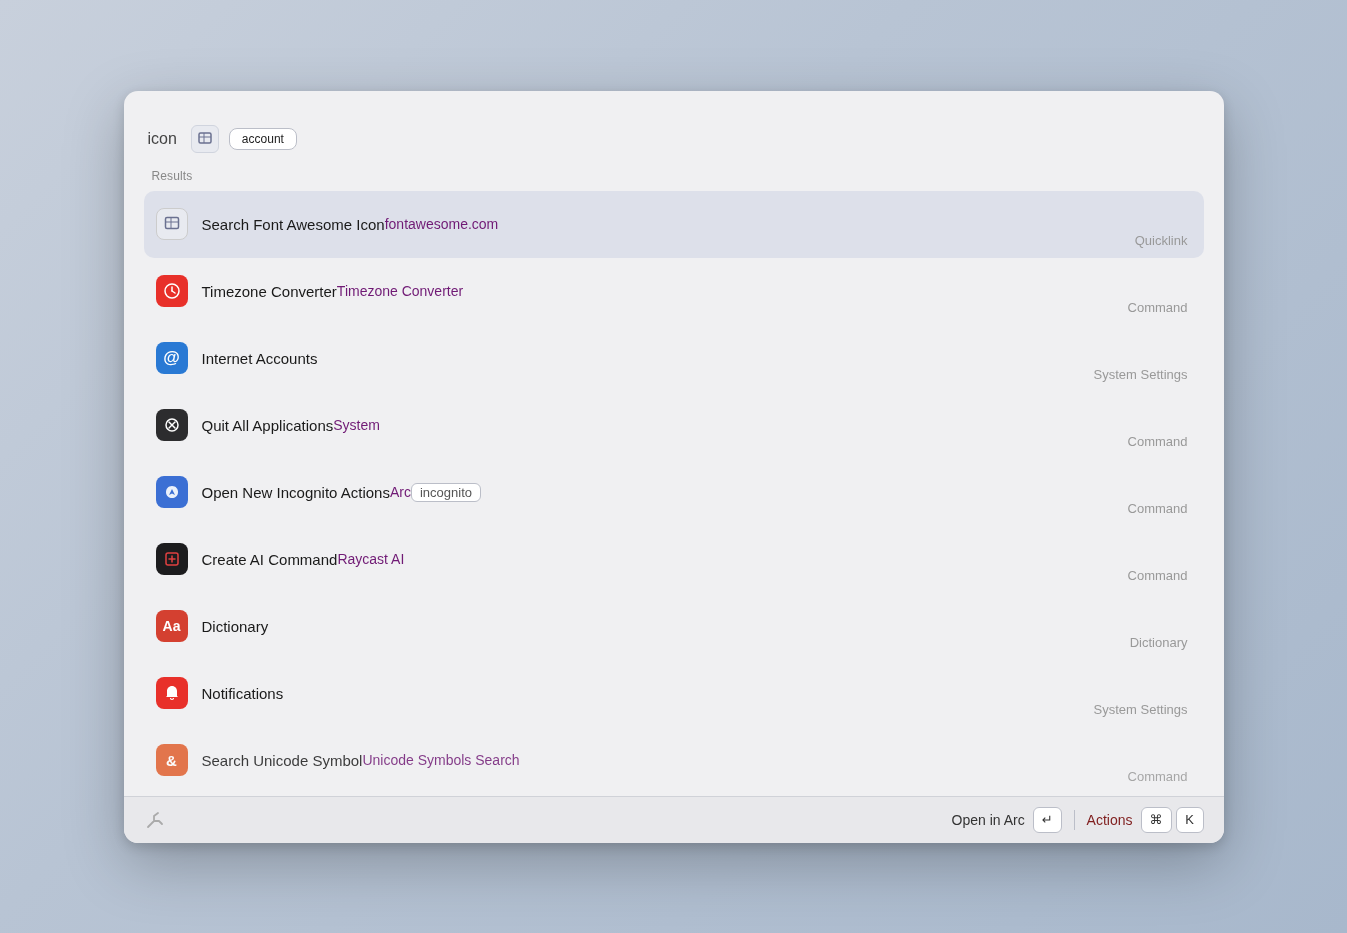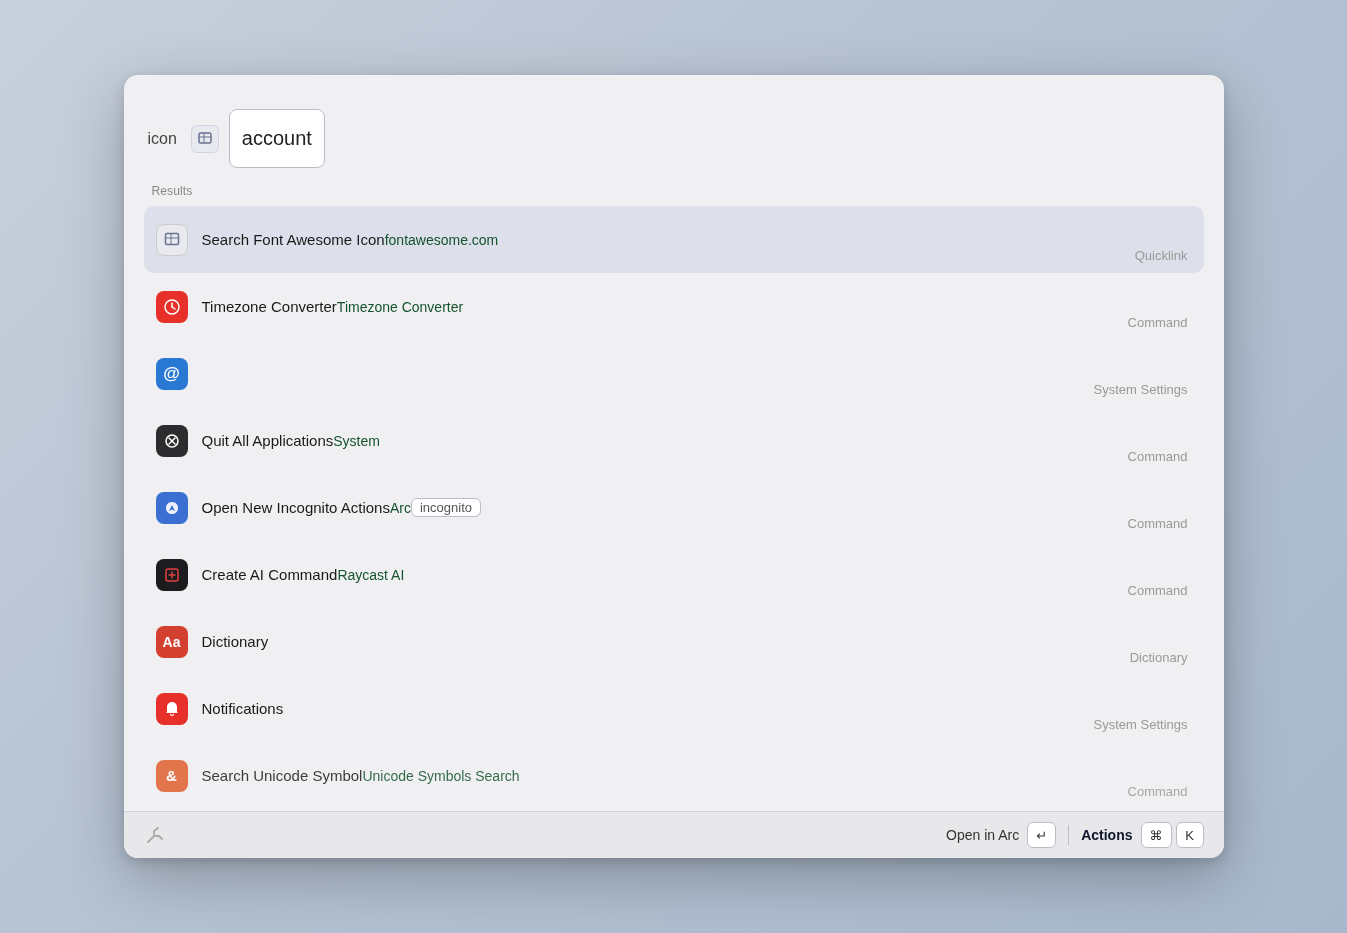--- a/index.html
+++ b/index.html
@@ -50,22 +50,22 @@
       display: flex;
       align-items: center;
       justify-content: center;
       font-size: 13px;
     }
 
     .header-search-tag {
       background: white;
       border: 1.5px solid #bbbec8;
       border-radius: 8px;
-      padding: 17px 12px;
-      font-size: 20px;
+      padding: 3px 12px;
+      font-size: 12px;
       font-weight: 500;
       color: #222;
     }
 
     
     .results-section {
       padding: 0 20px 0 20px;
     }
 
     .results-label {
@@ -156,21 +156,21 @@
     }
 
     .item-name {
       font-size: 15px;
       font-weight: 500;
       color: #1a1a1a;
     }
 
     .item-subtitle {
       font-size: 14px;
-      color: #14532d;
+      color: #701a75;
       font-weight: 400;
     }
 
     .item-tag {
       background: white;
       border: 1.5px solid #bbbec8;
       border-radius: 6px;
       padding: 1px 8px;
       font-size: 13px;
       color: #555;
@@ -226,22 +226,22 @@
 
     .footer-divider {
       width: 1px;
       height: 20px;
       background: #bbbec8;
       margin: 0 12px;
     }
 
     .footer-actions-label {
       font-size: 14px;
-      font-weight: 700;
-      color: #0f172a;
+      font-weight: 400;
+      color: #7f1d1d;
       margin-right: 8px;
     }
 
     .footer-kbd-group {
       display: flex;
       align-items: center;
       gap: 4px;
     }
 
     .partial-row {
@@ -296,20 +296,23 @@
           <span class="item-name">Timezone Converter</span>
           <span class="item-subtitle">Timezone Converter</span>
         </div>
         <span class="item-type">Command</span>
       </div>
 
       <div class="result-item">
         <div class="item-icon blue-at">
           <span style="color:white;font-size:17px;font-weight:600;">@</span>
         </div>
+        <div class="item-main">
+          <span class="item-name">Internet Accounts</span>
+        </div>
         <span class="item-type">System Settings</span>
       </div>
 
       <div class="result-item">
         <div class="item-icon dark-circle">
           <svg width="20" height="20" viewBox="0 0 20 20" fill="none">
             <circle cx="10" cy="10" r="6" stroke="white" stroke-width="1.5" fill="none"></circle>
             <line x1="7" y1="7" x2="13" y2="13" stroke="white" stroke-width="1.5" stroke-linecap="round"></line>
             <line x1="13" y1="7" x2="7" y2="13" stroke="white" stroke-width="1.5" stroke-linecap="round"></line>
           </svg>

